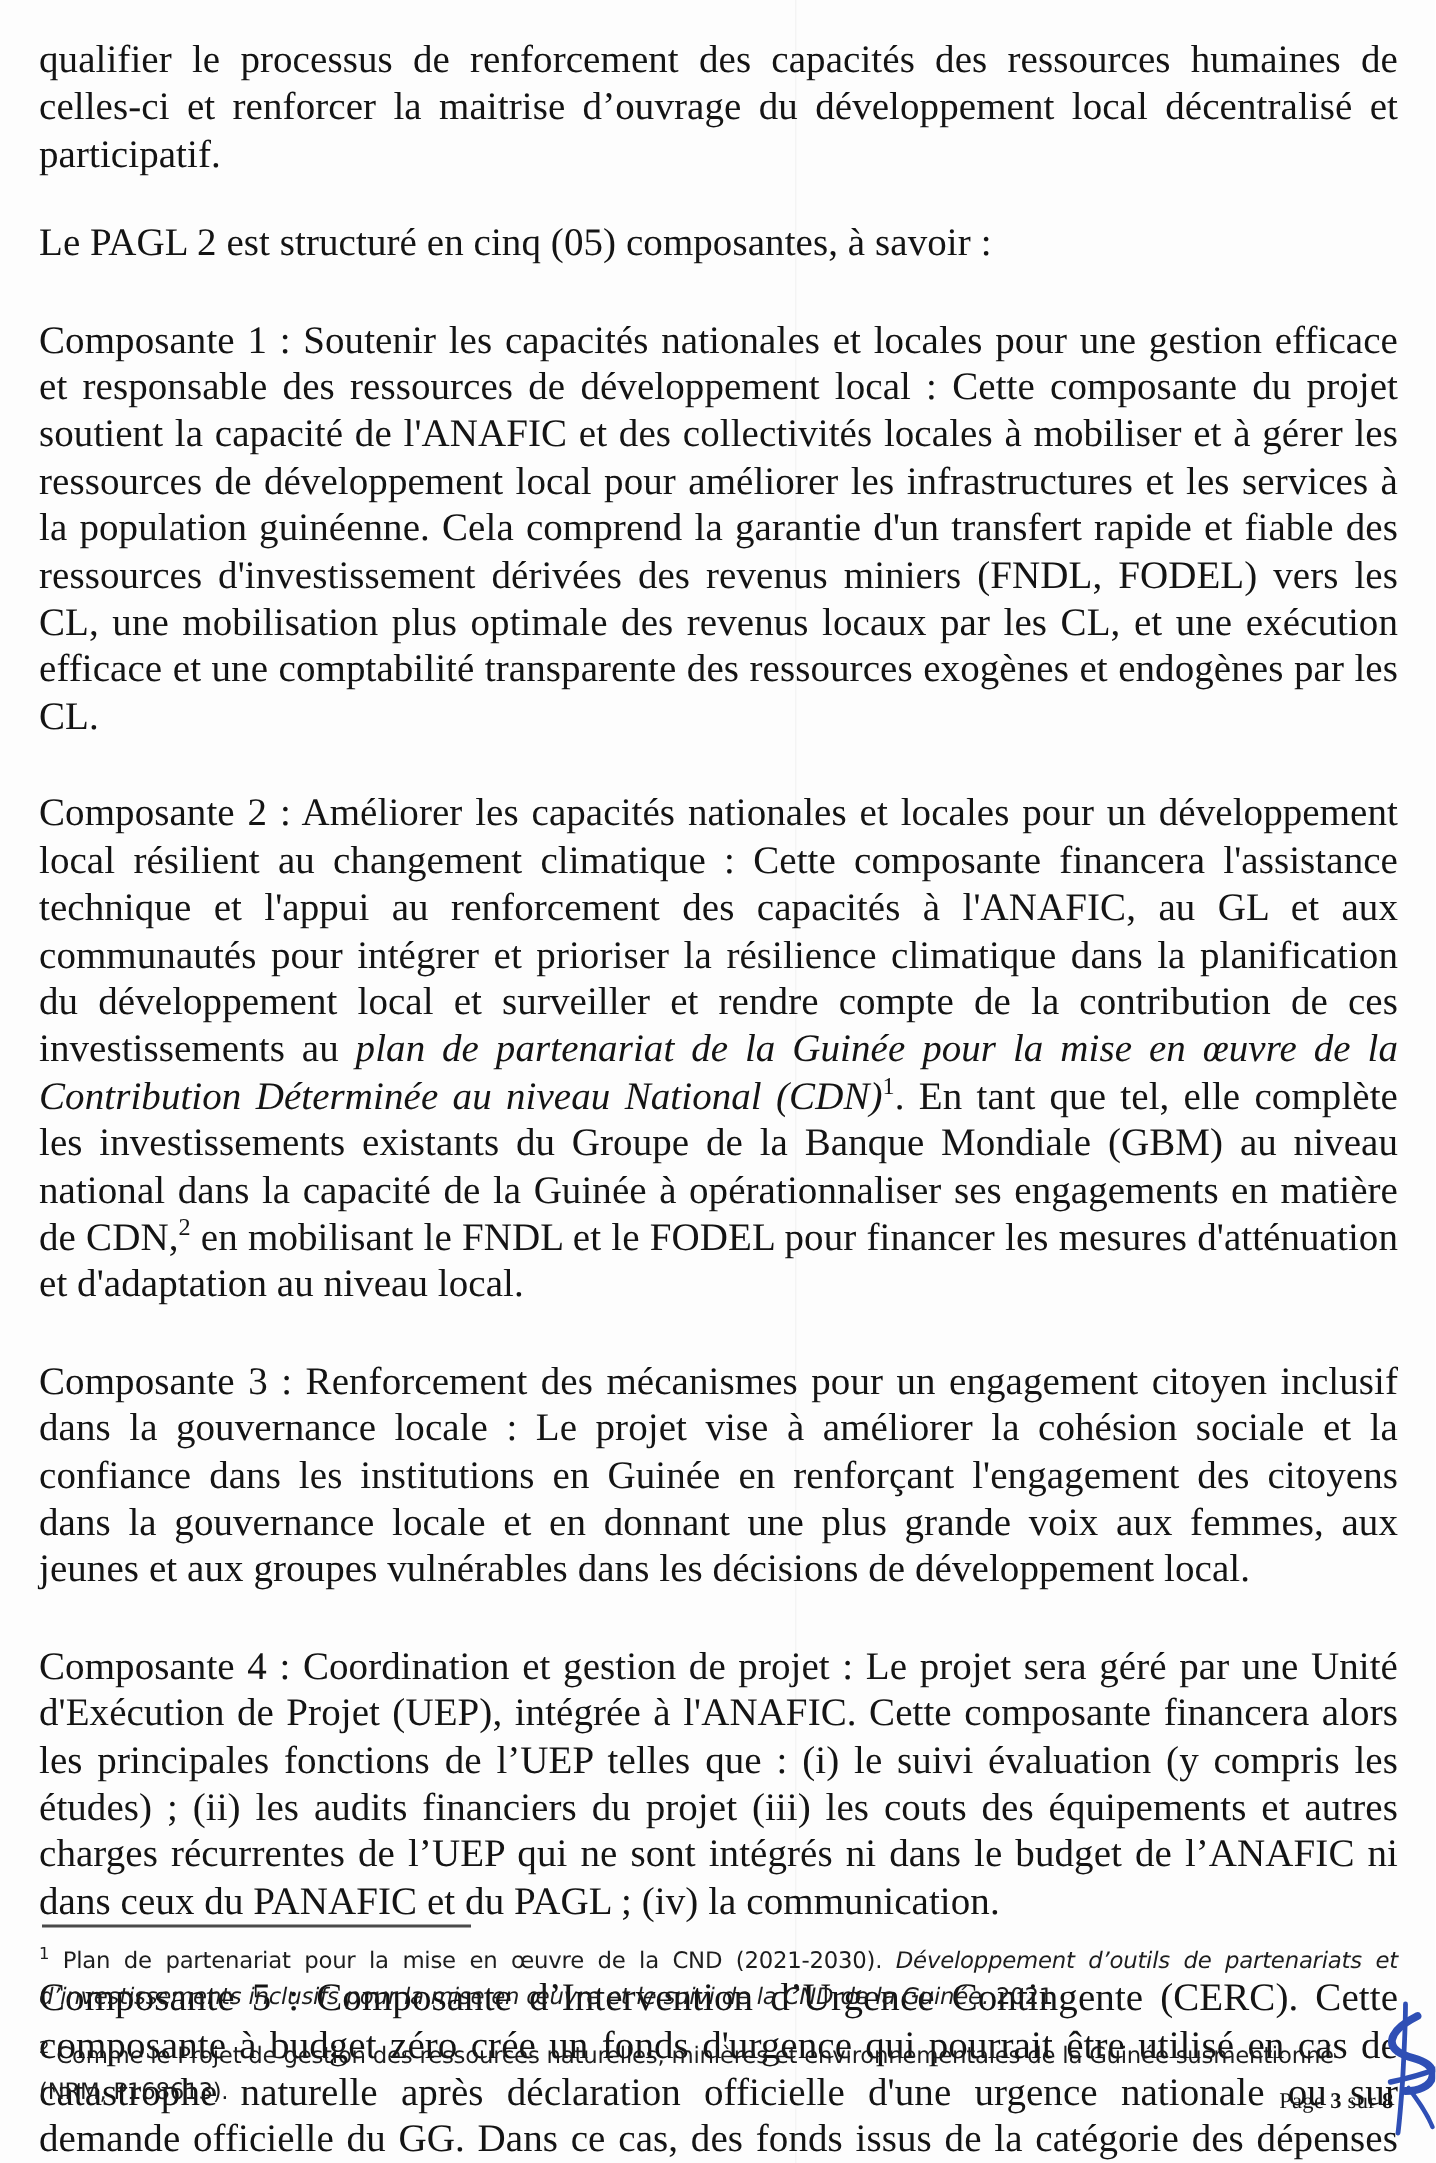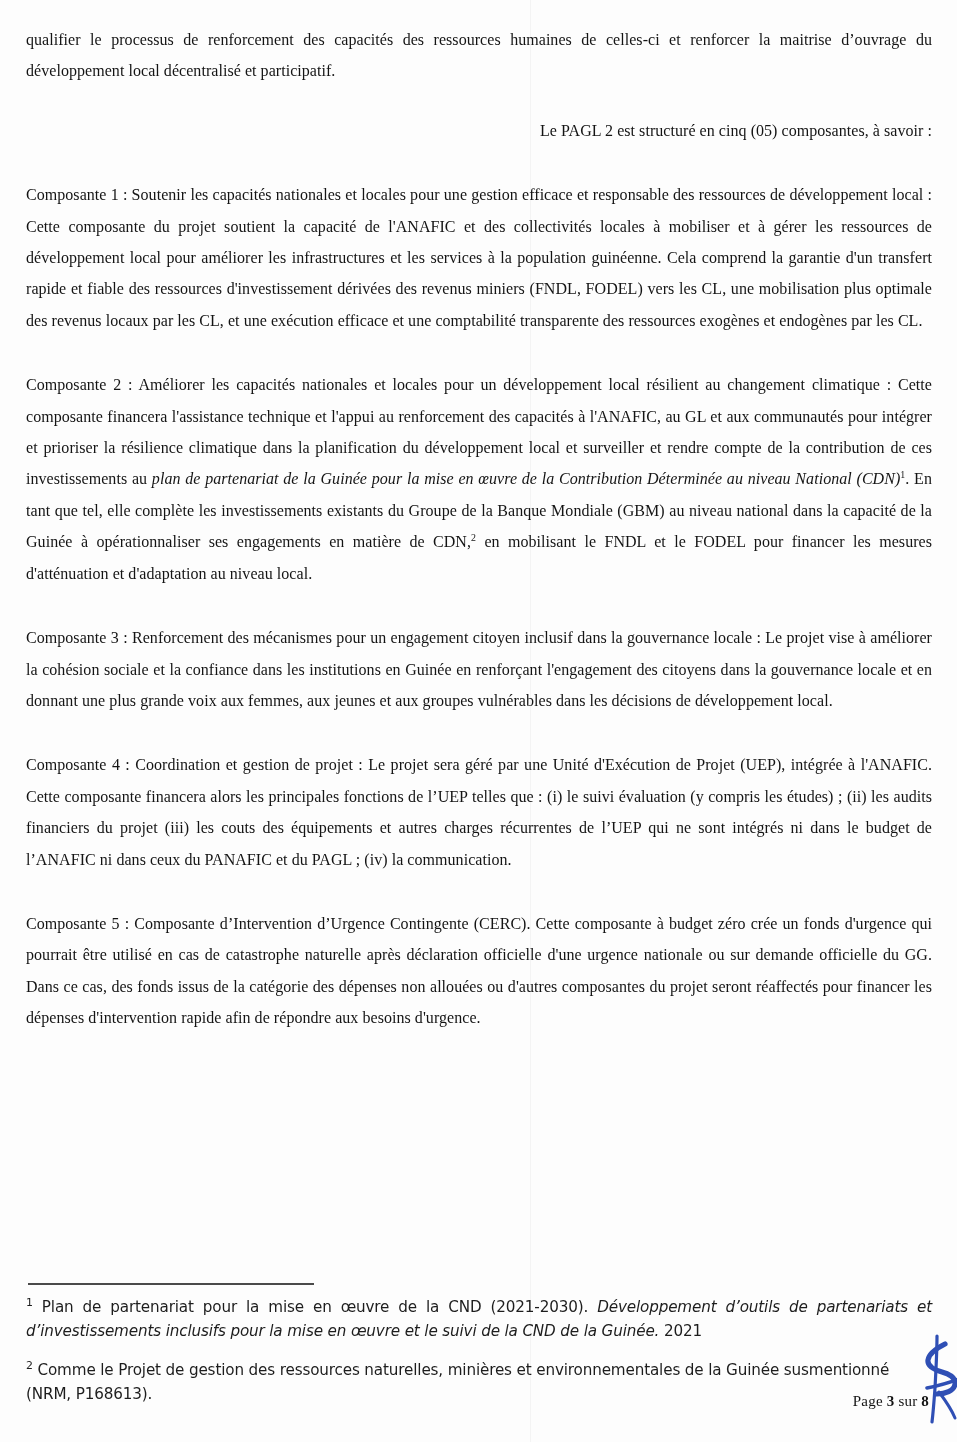--- a/index.html
+++ b/index.html
@@ -30,31 +30,30 @@
 
   .body-block {
     position: absolute;
     left: 26px;
     top: 24px;
     width: 906px;
   }
 
   p.para {
     margin: 0 0 0 0;
-    font-size: 16px;
+    font-size: 26px;
     line-height: 31.4px;
     text-align: justify;
     text-justify: inter-word;
     -webkit-hyphens: none;
     hyphens: none;
     letter-spacing: 0.05px;
   }
   p.para.last-left {
-    text-align: right;
-    margin-left: 44px;
+    text-align: left;
   }
   .gap-md { height: 28px; }
   .gap-lg { height: 33px; }
 
   b.hd {
     font-weight: normal;
   }
   i.it {
     font-style: italic;
   }

